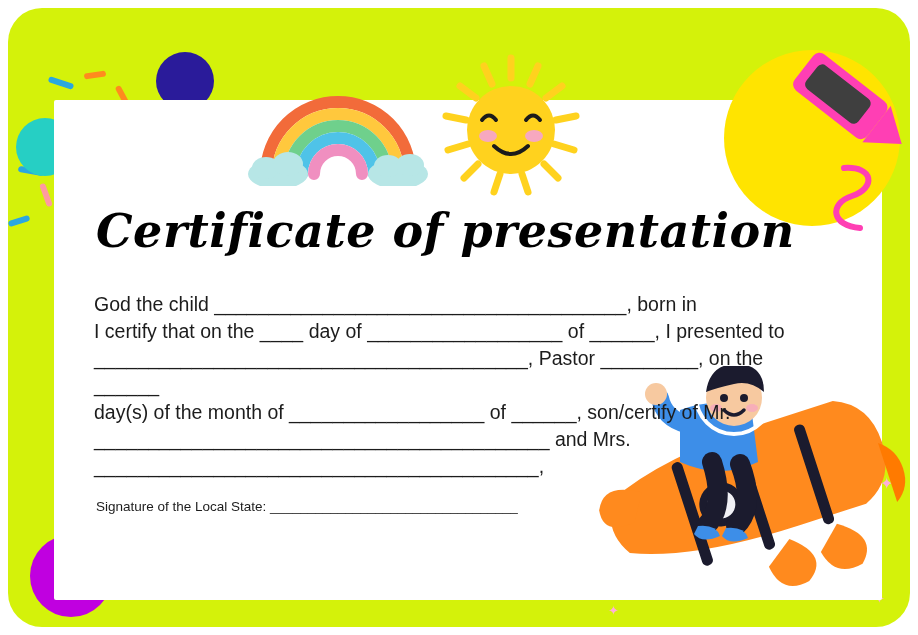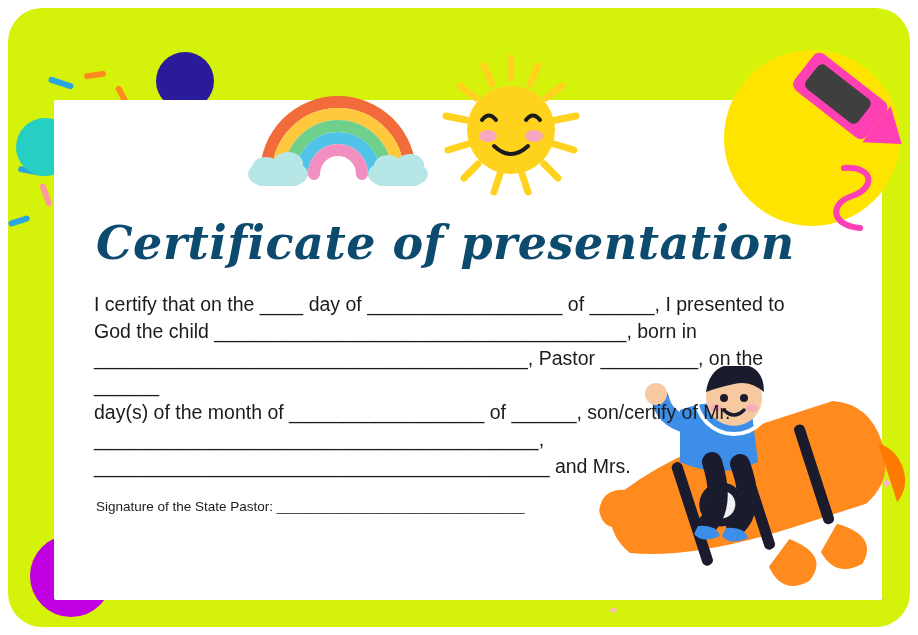--- a/index.html
+++ b/index.html
@@ -84,27 +84,27 @@
     color: #ffb0d8;
     font-size: 16px;
     line-height: 1;
     font-family: "DejaVu Sans", sans-serif;
   }
 
   
   .title {
     position: absolute;
     left: 88px;
-    top: 208px;
+    top: 196px;
     width: 640px;
     font-family: "DejaVu Serif", serif;
     font-style: italic;
     font-weight: bold;
     font-size: 46px;
-    color: #0c4a6e;
+    color: #000000;
     letter-spacing: 0.5px;
     white-space: nowrap;
   }
 
   
   .body-text {
     position: absolute;
     left: 86px;
     top: 283px;
     width: 700px;
@@ -277,24 +277,24 @@
             <ellipse cx="122" cy="42" rx="6" ry="4"></ellipse>
             <ellipse cx="158" cy="42" rx="6" ry="4"></ellipse>
           </g>
         </g>
       </svg>
     </div>
 
     <div class="title">Certificate of presentation</div>
 
     <div class="body-text">
+      <p>God the child ______________________________________, born in</p>
       <p>I certify that on the ____ day of __________________ of ______, I presented to</p>
-      <p>God the child ______________________________________, born in</p>
       <p>________________________________________, Pastor _________, on the ______</p>
       <p>day(s) of the month of __________________ of ______, son/certify of Mr.</p>
+      <p>__________________________________________ and Mrs.</p>
       <p>_________________________________________,</p>
-      <p>__________________________________________ and Mrs.</p>
-    </div>
-
-    <div class="signature-line">Signature of the State Pastor: _________________________________</div>
+    </div>
+
+    <div class="signature-line">Signature of the Local State: _________________________________</div>
 
   </div>
 </div>
 
 </body></html>

